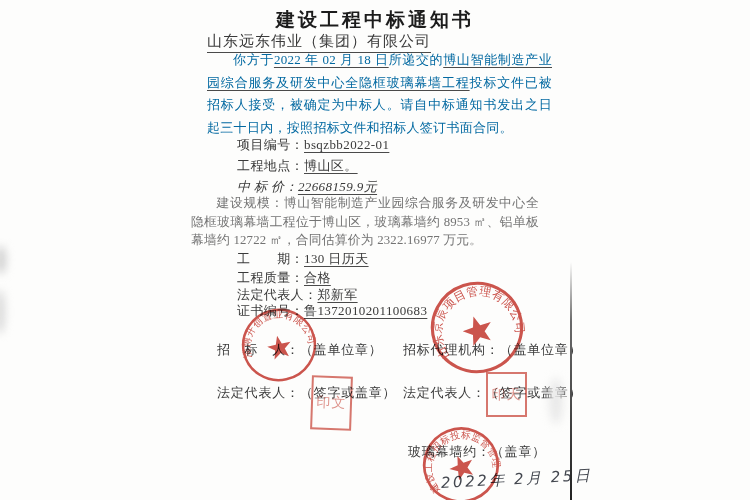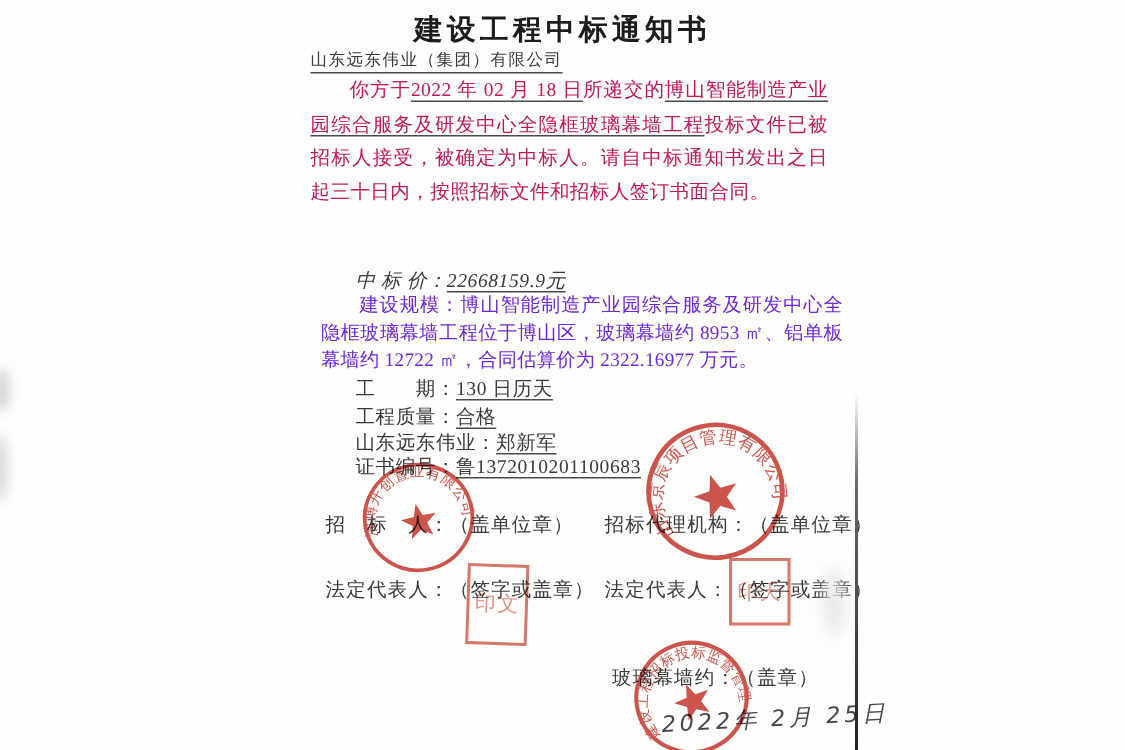--- a/index.html
+++ b/index.html
@@ -3,32 +3,32 @@
 <meta charset="utf-8">
 <style>
   html,body{margin:0;padding:0;}
   body{width:750px;height:500px;background:#e9e9e9;font-family:"Liberation Serif",serif;}
   .page{position:relative;width:750px;height:500px;background:#fdfdfc;overflow:hidden;color:#333;}
 
   .title{position:absolute;top:7px;left:0;width:100%;text-align:center;
          font-family:Liberation Sans, sans-serif;font-weight:bold;font-size:19px;
          letter-spacing:3px;color:#1c1c1c;}
 
-  .recipient{position:absolute;left:207px;top:32px;font-size:11px;letter-spacing:1px;
+  .recipient{position:absolute;left:207px;top:32px;font-size:15px;letter-spacing:1px;
              color:#3a3a3a;border-bottom:1px solid #4a4a4a;padding-bottom:1px;}
 
   .para{position:absolute;left:207px;top:49px;width:345px;font-size:13px;line-height:22.5px;
-        text-align:justify;text-indent:2em;letter-spacing:0.3px;color:#be185d;}
+        text-align:justify;text-indent:2em;letter-spacing:0.3px;color:#0369a1;}
   .u{text-decoration:underline;text-decoration-color:#4a4a4a;text-decoration-thickness:1px;text-underline-offset:3px;}
 
   .field{position:absolute;left:237px;font-size:13px;letter-spacing:0.4px;color:#3a3a3a;white-space:nowrap;}
   .field .val{text-decoration:underline;text-decoration-color:#4a4a4a;text-decoration-thickness:1px;text-underline-offset:3px;}
 
-  .scale{position:absolute;left:214px;top:194px;width:348px;font-size:12.8px;line-height:18.5px;
-         text-indent:2em;text-align:justify;letter-spacing:0.2px;color:#6d28d9;}
+  .scale{position:absolute;left:191px;top:194px;width:348px;font-size:12.8px;line-height:18.5px;
+         text-indent:2em;text-align:justify;letter-spacing:0.2px;color:#737373;}
 
   .sig{position:absolute;font-size:13px;letter-spacing:0.8px;color:#3a3a3a;white-space:nowrap;}
 
   .stamp-round{position:absolute;mix-blend-mode:multiply;opacity:0.9;}
   .stamp-square{position:absolute;border:2px solid rgba(199,62,50,0.7);mix-blend-mode:multiply;
                 display:flex;align-items:center;justify-content:center;flex-wrap:wrap;
                 color:rgba(199,62,50,0.55);font-size:14px;letter-spacing:1px;text-align:center;
                 font-family:"Liberation Serif",serif;}
 
   .hand-date{position:absolute;left:441px;top:470px;font-size:15px;color:#43474f;
@@ -44,34 +44,40 @@
 <body>
 
 <div class="page">
 
   <div class="title">建设工程中标通知书</div>
 
   <div class="recipient">山东远东伟业（集团）有限公司</div>
 
   <div class="para"><span>你方于</span><span class="u">2022 年 02 月 18 日</span><span>所递交的</span><span class="u">博山智能制造产业园综合服务及研发中心全隐框玻璃幕墙工程</span><span>投标文件已被招标人接受，被确定为中标人。请自中标通知书发出之日起三十日内，按照招标文件和招标人签订书面合同。</span></div>
 
+  <div class="field" style="top:136px;">
+    <span>项目编号：</span><span class="val">bsqzbb2022-01</span>
+  </div>
+  <div class="field" style="top:157px;">
+    <span>工程地点：</span><span class="val">博山区。</span>
+  </div>
   <div class="field" style="top:178px;font-style:italic;">
     <span>中 标 价：</span><span class="val">22668159.9元</span>
   </div>
 
   <div class="scale"><span>建设规模：</span><span>博山智能制造产业园综合服务及研发中心全隐框玻璃幕墙工程位于博山区，玻璃幕墙约 8953 ㎡、铝单板幕墙约 12722 ㎡，合同估算价为 2322.16977 万元。</span></div>
 
   <div class="field" style="top:250px;">
     <span>工　　期：</span><span class="val">130 日历天</span>
   </div>
   <div class="field" style="top:269px;">
     <span>工程质量：</span><span class="val">合格</span>
   </div>
   <div class="field" style="top:286px;">
-    <span>山东远东伟业：</span><span class="val">郑新军</span>
+    <span>法定代表人：</span><span class="val">郑新军</span>
   </div>
   <div class="field" style="top:302px;">
     <span>证书编号：</span><span class="val">鲁1372010201100683</span>
   </div>
 
   <div class="sig" style="left:217px;top:341px;">招　标　人：（盖单位章）</div>
   <div class="sig" style="left:403px;top:341px;">招标代理机构：（盖单位章）</div>
   <div class="sig" style="left:217px;top:384px;">法定代表人：（签字或盖章）</div>
   <div class="sig" style="left:403px;top:384px;">法定代表人：（签字或盖章）</div>
   <div class="sig" style="left:408px;top:443px;">玻璃幕墙约：（盖章）</div>

